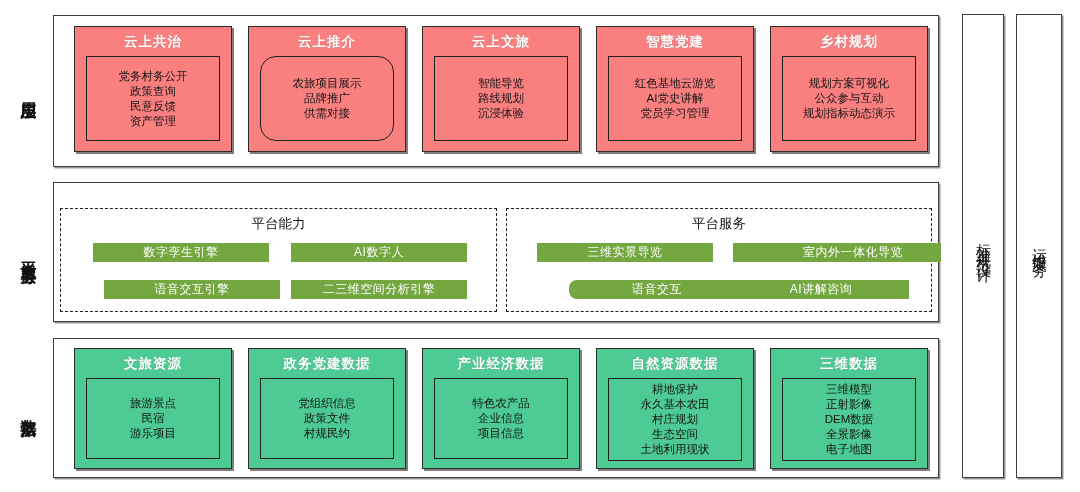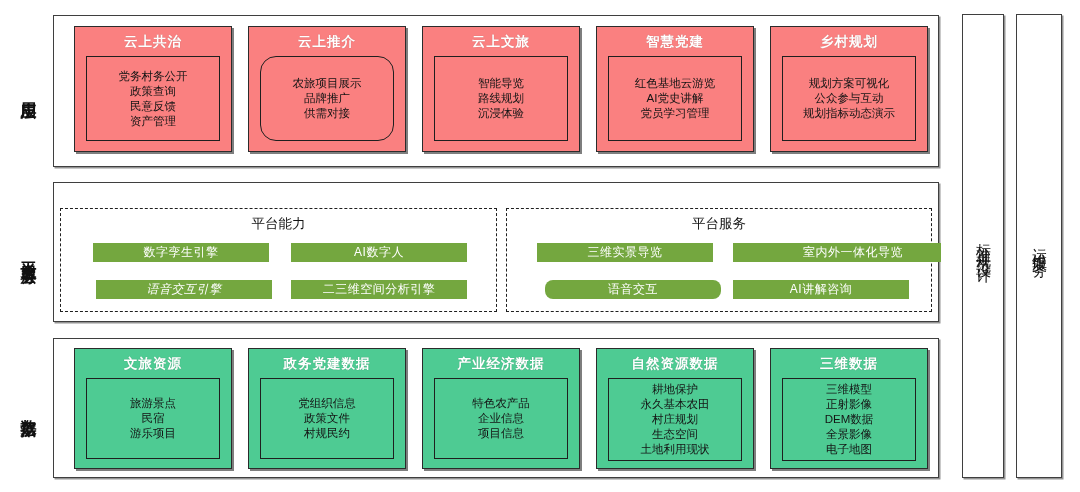--- a/index.html
+++ b/index.html
@@ -157,29 +157,29 @@
     </div>
   </div>
 
   <div class="layer-box" style="left:53px;top:182px;width:886px;height:140px;"></div>
 
   <div class="dashed-group" style="left:60px;top:208px;width:437px;height:104px;">
     <div class="group-title">平台能力</div>
   </div>
   <div class="pill" style="left:291px;top:243px;width:176px;height:19px;">AI数字人</div>
   <div class="pill" style="left:93px;top:243px;width:176px;height:19px;">数字孪生引擎</div>
-  <div class="pill" style="left:96px;top:280px;width:176px;height:19px;font-style:italic;">语音交互引擎</div>
+  <div class="pill" style="left:104px;top:280px;width:176px;height:19px;">语音交互引擎</div>
   <div class="pill" style="left:291px;top:280px;width:176px;height:19px;">二三维空间分析引擎</div>
 
   <div class="dashed-group" style="left:506px;top:208px;width:426px;height:104px;">
     <div class="group-title">平台服务</div>
   </div>
   <div class="pill" style="left:537px;top:243px;width:176px;height:19px;">三维实景导览</div>
   <div class="pill" style="left:733px;top:243px;width:176px;height:19px;padding-left:32px;">室内外一体化导览</div>
-  <div class="pill" style="left:545px;top:280px;width:176px;height:19px;border-radius:8px;">语音交互</div>
+  <div class="pill" style="left:569px;top:280px;width:176px;height:19px;border-radius:8px;">语音交互</div>
   <div class="pill" style="left:733px;top:280px;width:176px;height:19px;text-align:center;">AI讲解咨询</div>
 
   <div class="layer-box" style="left:53px;top:338px;width:886px;height:140px;"></div>
 
   <div class="card green" style="left:74px;top:348px;width:158px;height:121px;">
     <div class="card-title">文旅资源</div>
     <div class="card-body" style="margin-bottom:9px;">
       <div>旅游景点</div>
       <div>民宿</div>
       <div>游乐项目</div>

